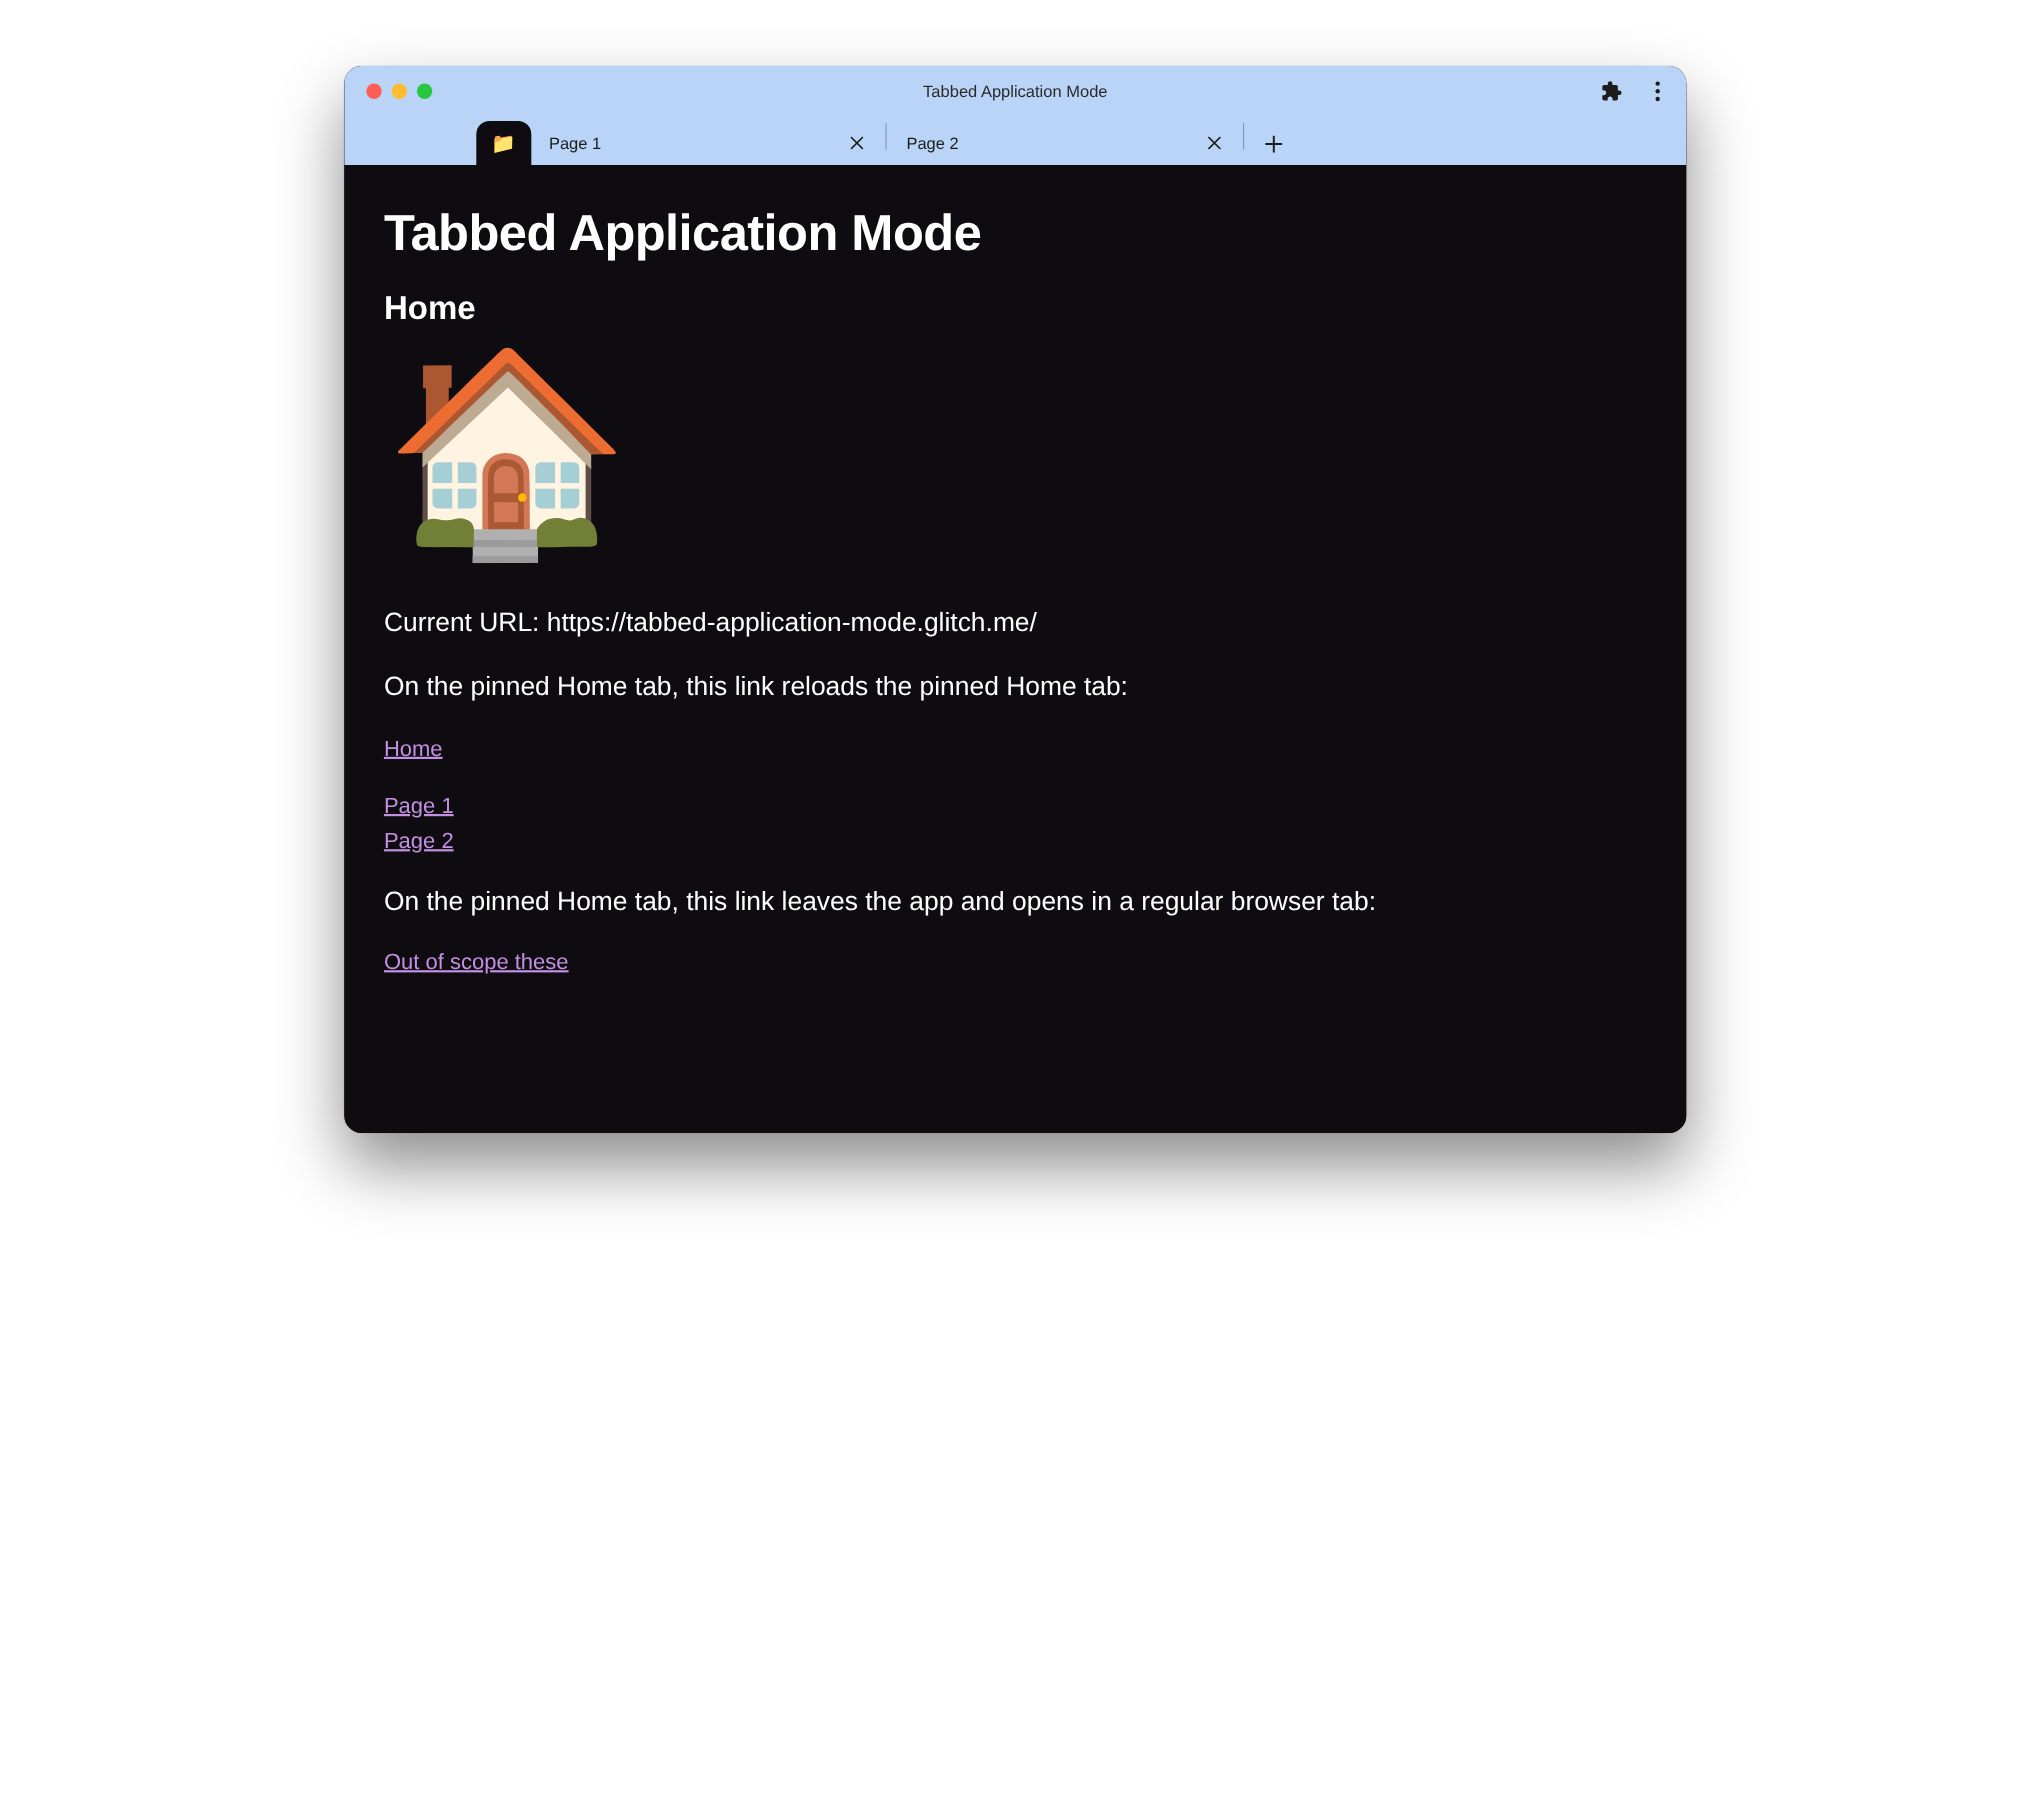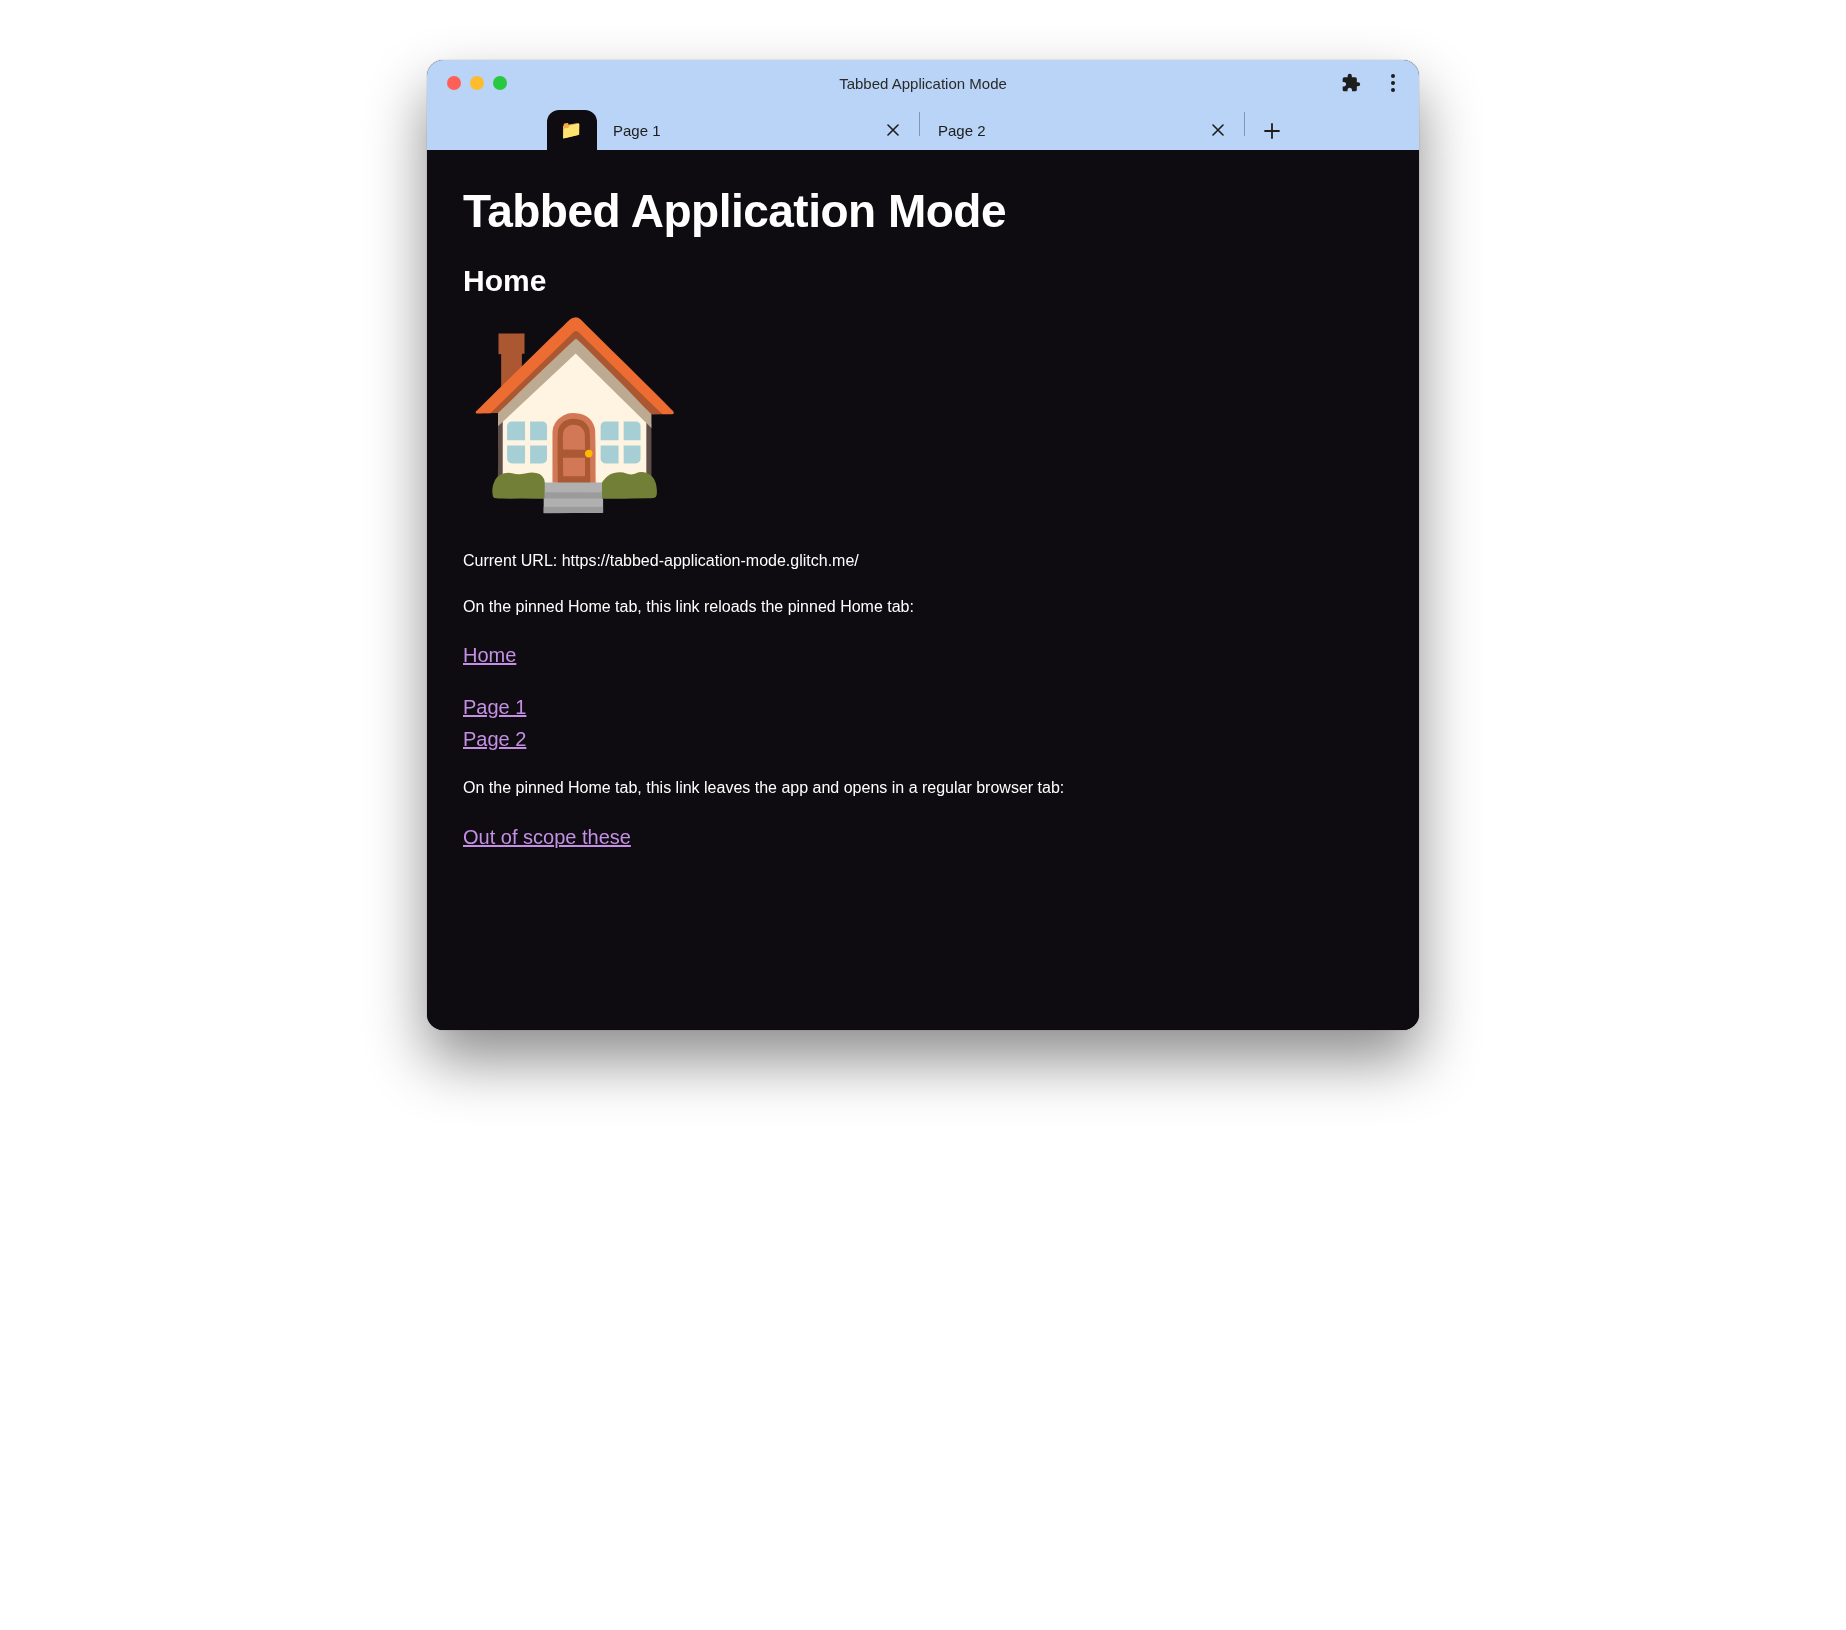--- a/index.html
+++ b/index.html
@@ -6,21 +6,21 @@
   html, body { height: 100%; }
   body {
     font-family: -apple-system, BlinkMacSystemFont, "Segoe UI", Helvetica, Arial, sans-serif;
     background: #fff;
     display: flex;
     justify-content: center;
     align-items: flex-start;
     padding: 60px 30px;
   }
   .window {
-    width: 992px;
+    width: 1220px;
     border-radius: 16px;
     overflow: hidden;
     box-shadow: 0 30px 60px rgba(0,0,0,0.45), 0 0 0 1px rgba(0,0,0,0.05);
     background: #0e0c10;
     display: flex;
     flex-direction: column;
   }
   .titlebar {
     background: #b9d4f6;
     height: 90px;
@@ -146,21 +146,21 @@
     font-weight: 700;
     margin-bottom: 24px;
   }
   .house {
     font-size: 180px;
     line-height: 1;
     margin-bottom: 46px;
     display: block;
   }
   .content p {
-    font-size: 16px;
+    font-size: 24px;
     line-height: 1.6;
     margin-bottom: 20px;
   }
   .content a {
     color: #c490e4;
     text-decoration: underline;
     font-size: 20px;
     line-height: 1.6;
   }
   .link-block {

